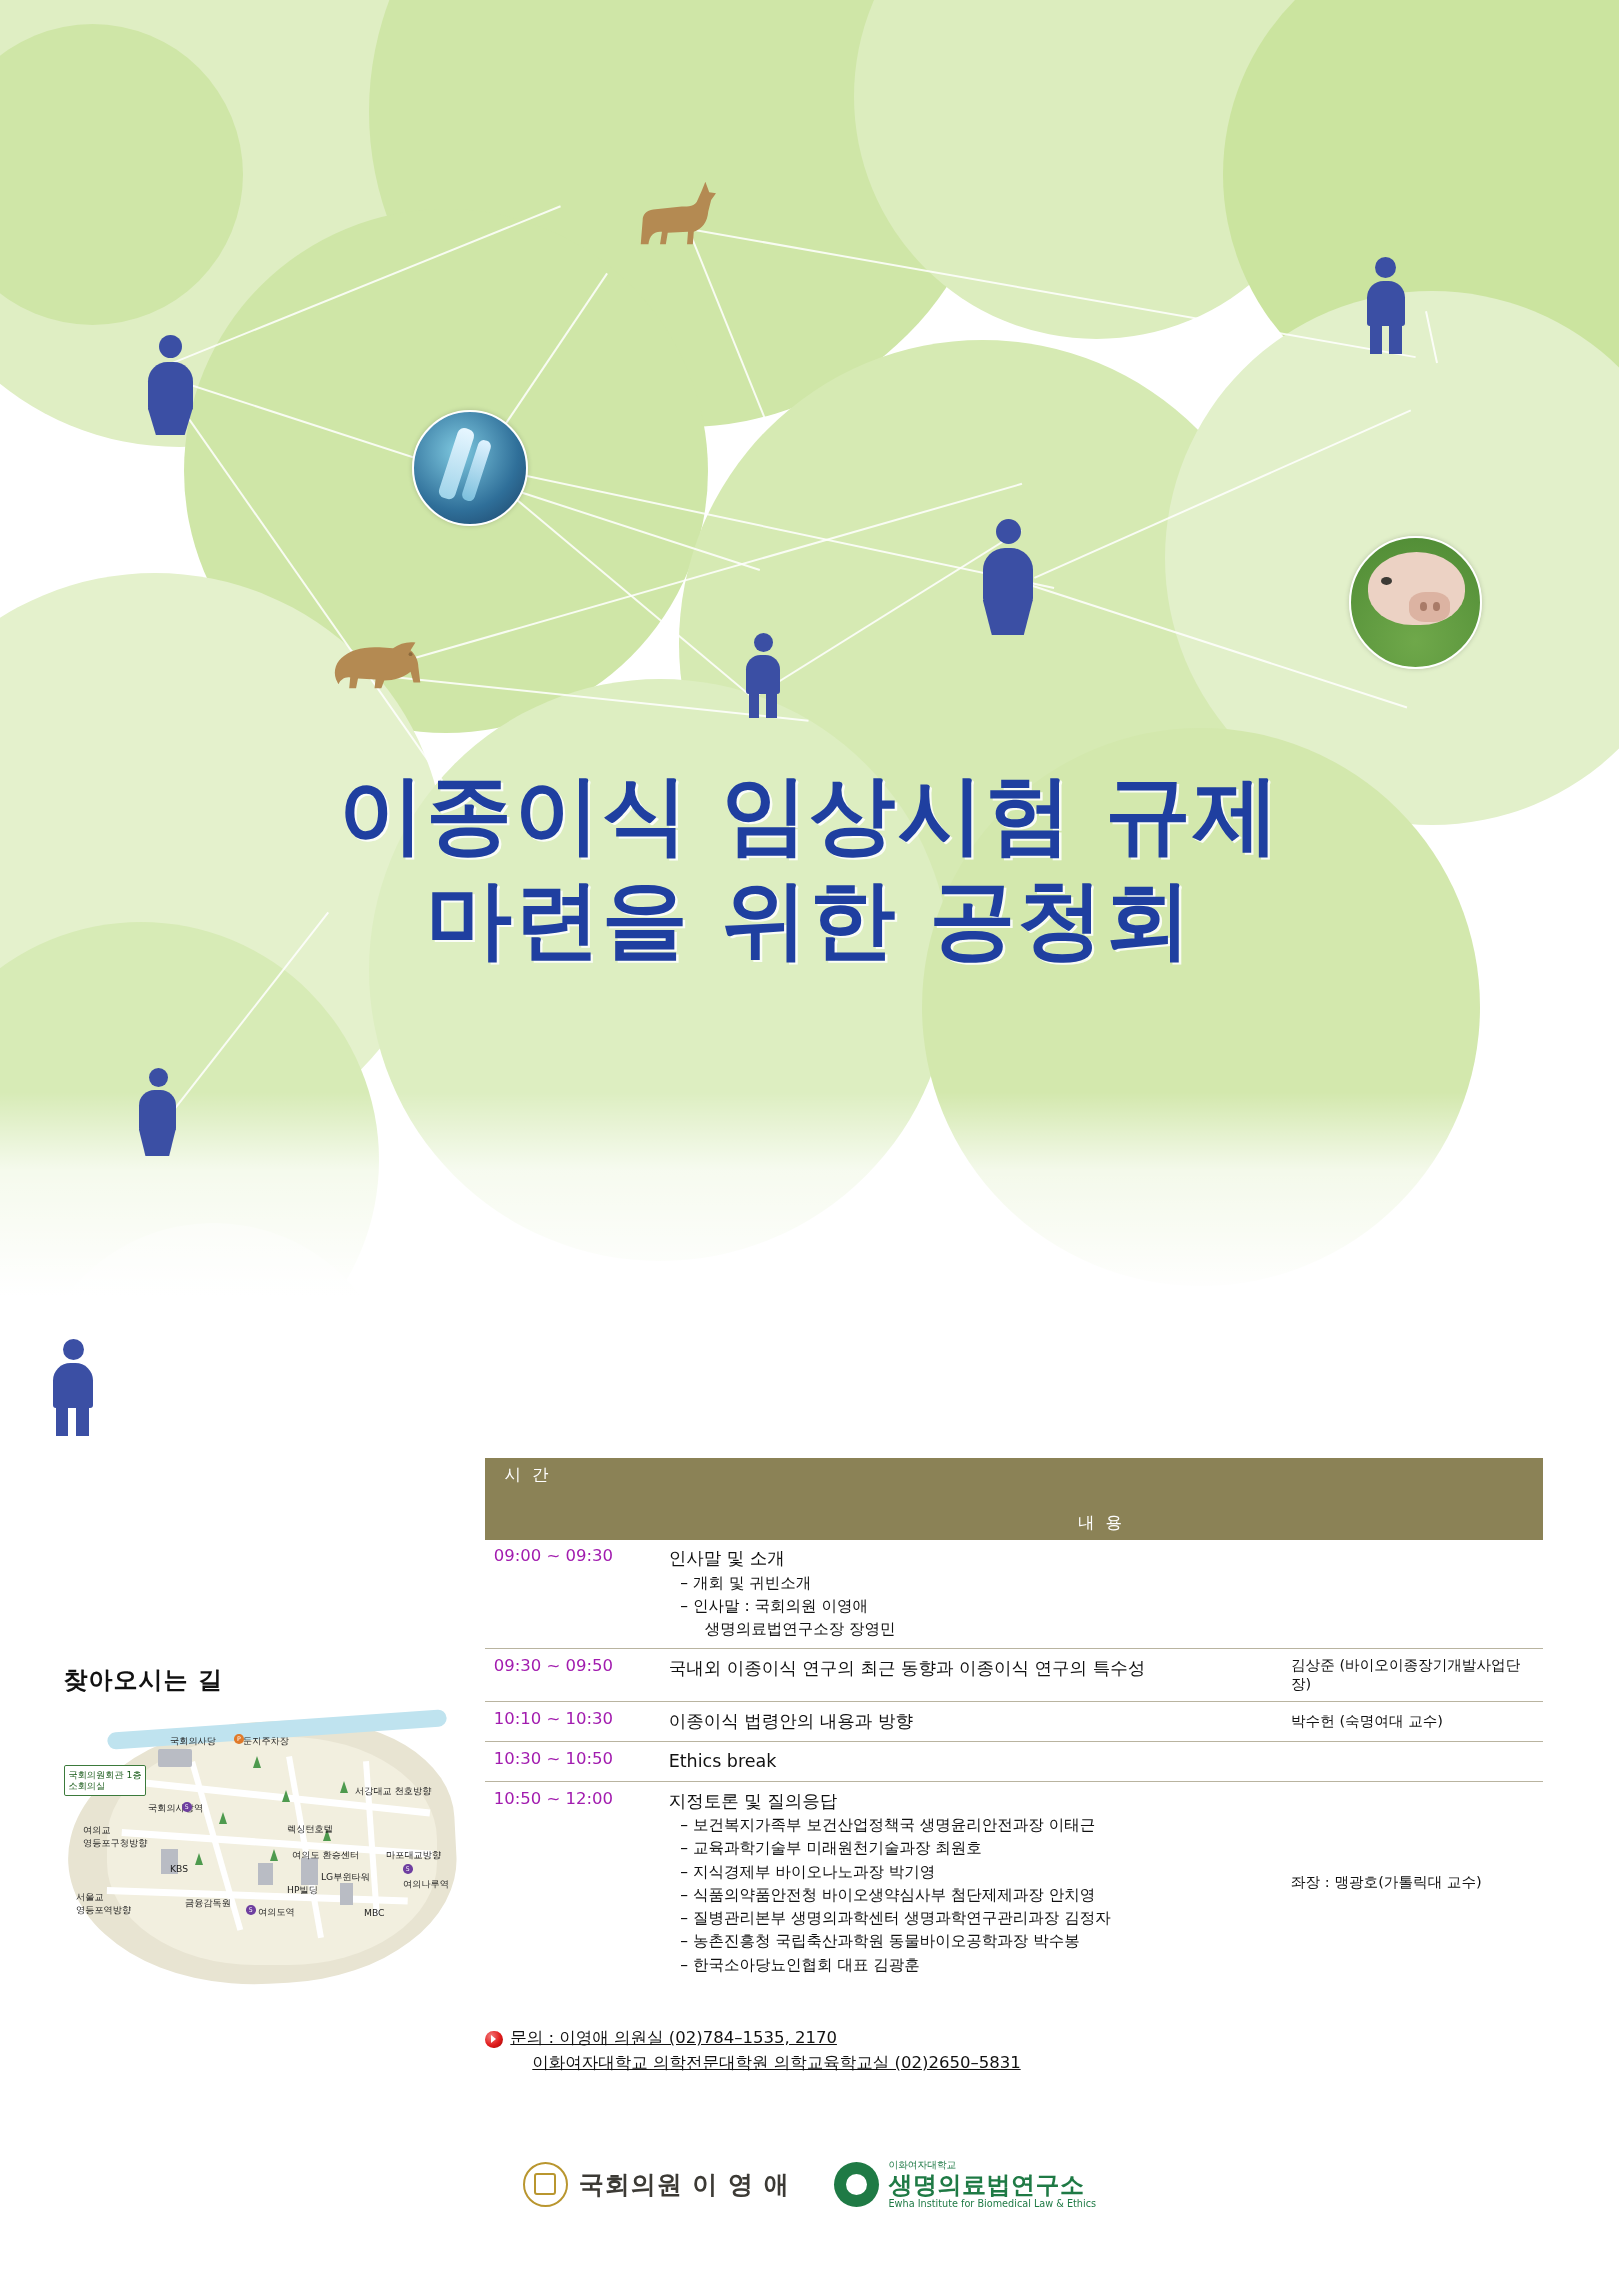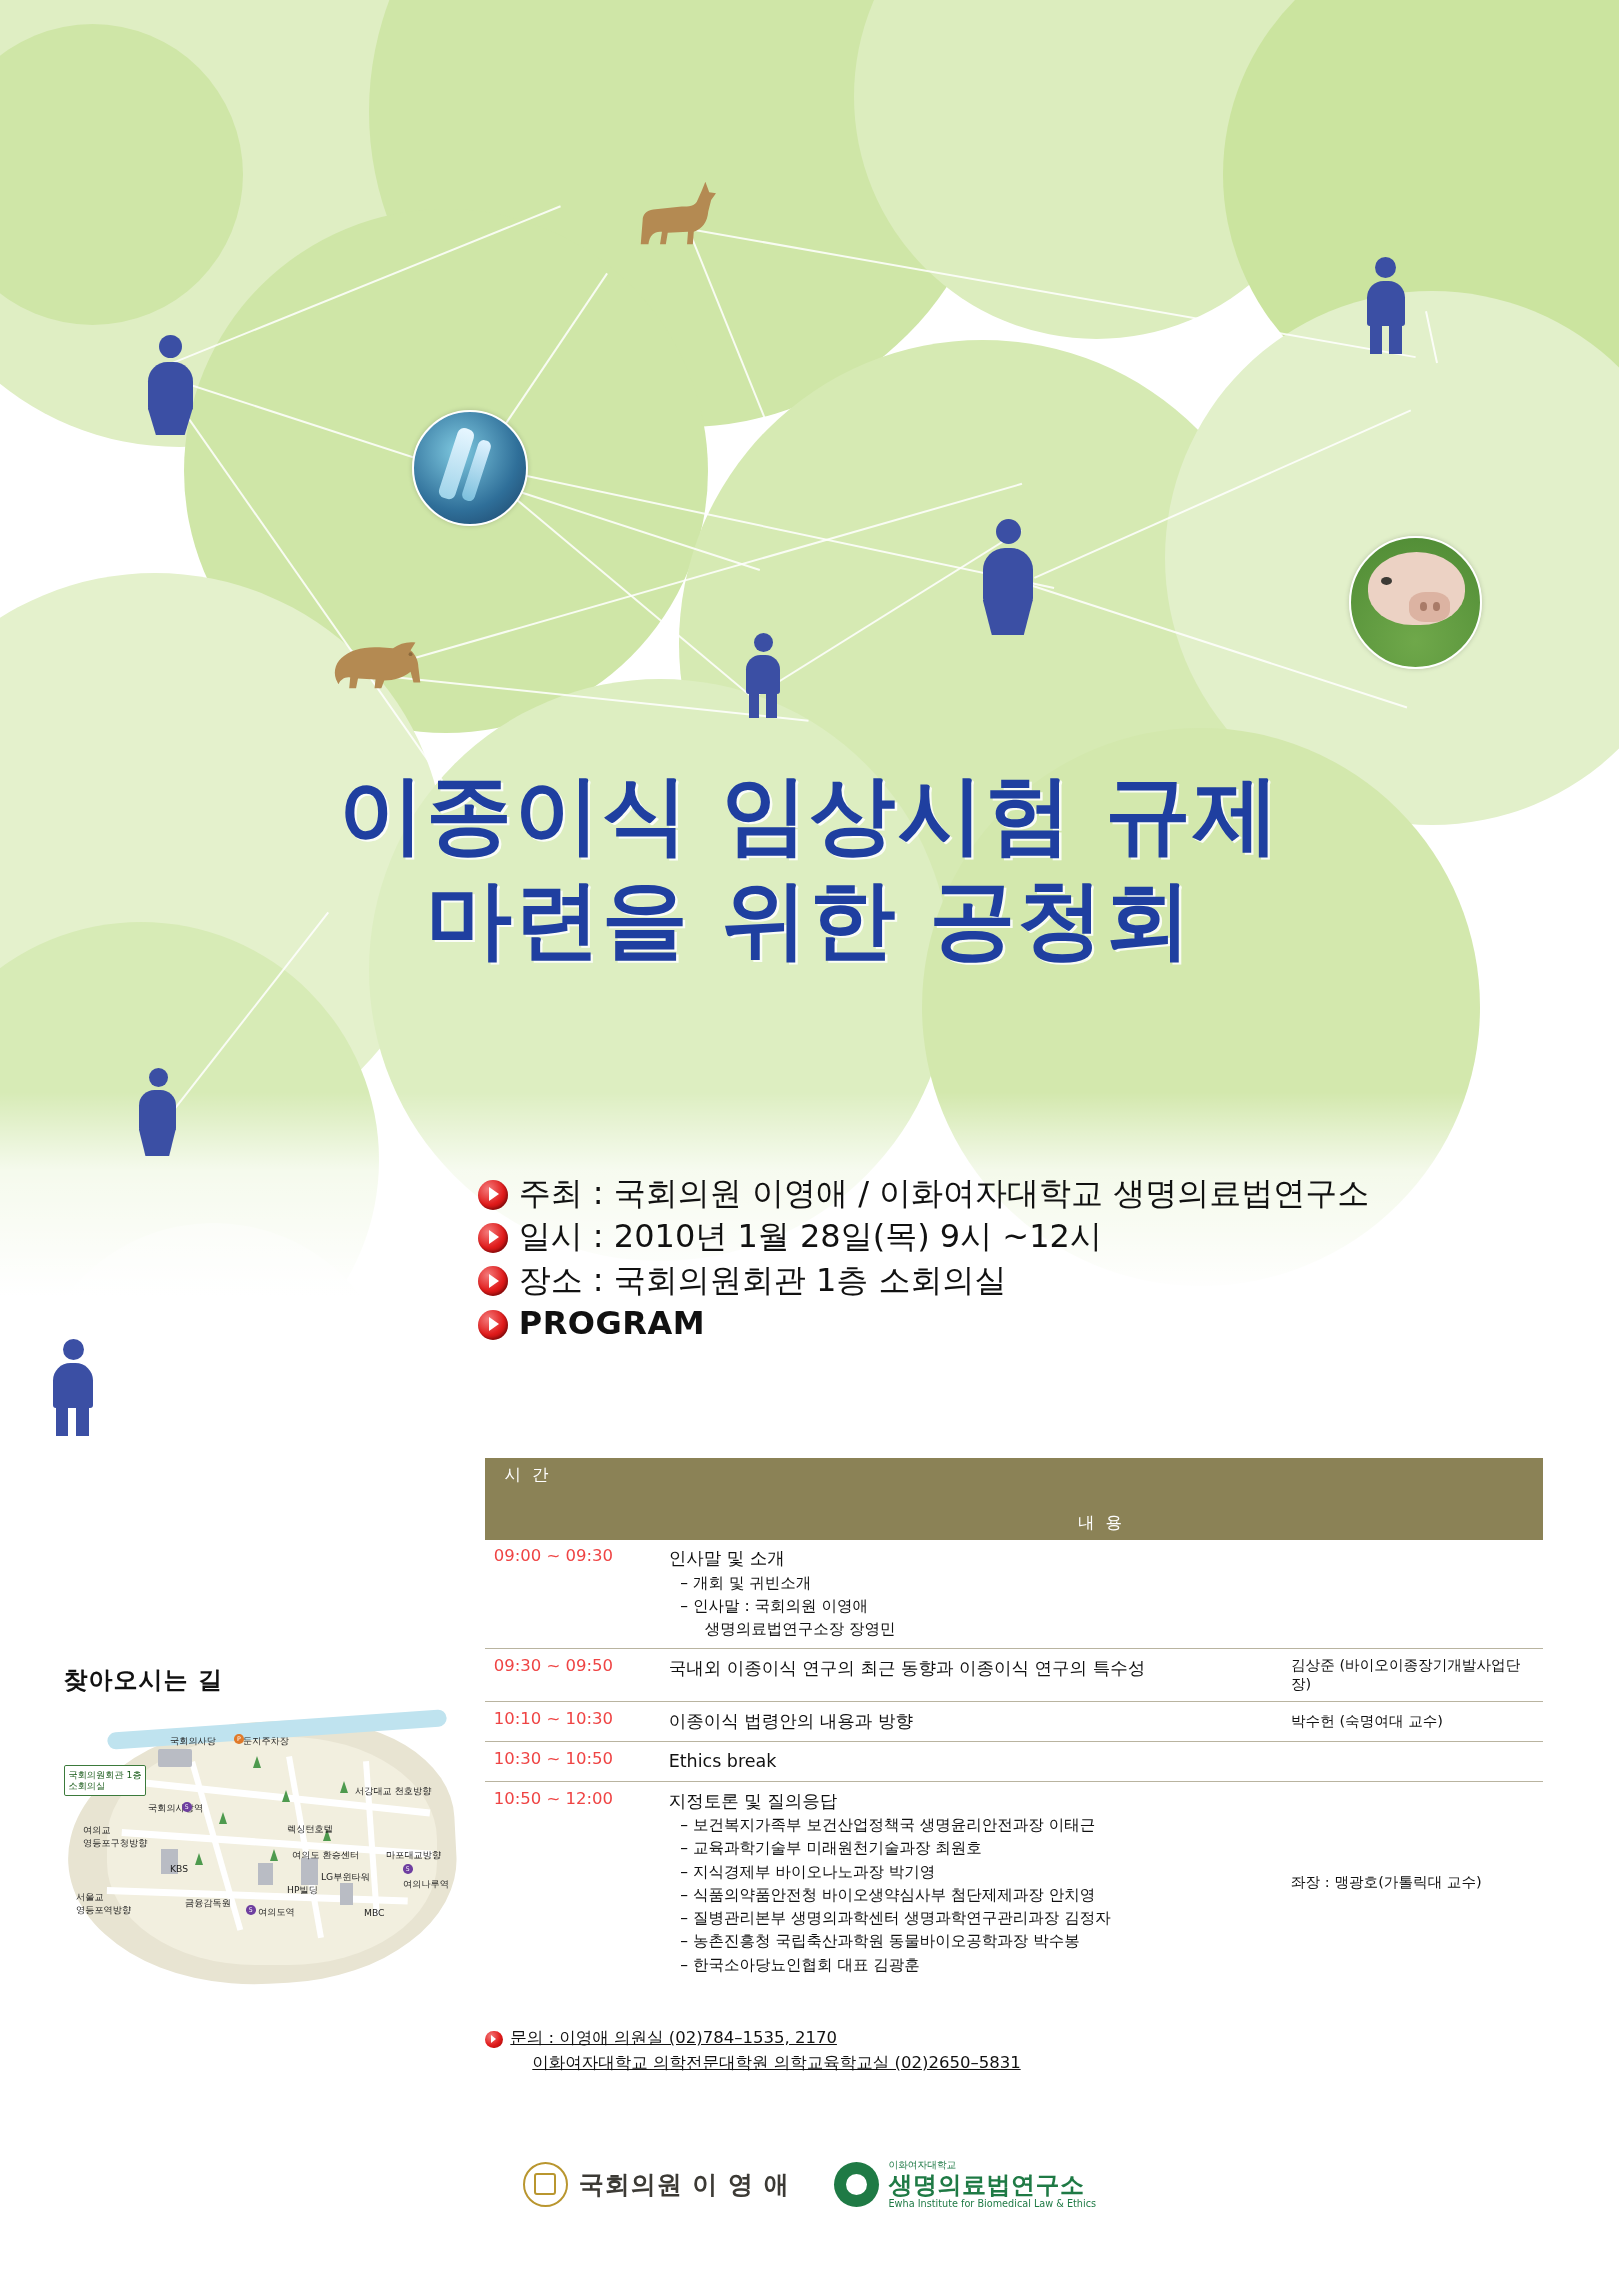--- a/index.html
+++ b/index.html
@@ -50,21 +50,21 @@
   .btext{font-size:32px;color:#111111;line-height:1.05;font-weight:500;}
   .btext.prog{font-weight:bold;letter-spacing:0.5px;}
 
   
   .ptable{position:absolute;left:485px;top:1458px;width:1058px;font-size:16px;color:#111;}
   .thead{display:flex;background:#8b8256;color:#ffffff;font-size:16.5px;letter-spacing:2.9px;}
   .thead .c1{width:175px;padding:5.8px 0 5.8px 19.4px;box-sizing:border-box;}
   .thead .c2{flex:1;text-align:center;padding:5.8px 0;margin-top:48px;}
   .trow{display:flex;border-bottom:0.5px solid #b9b4a0;align-items:flex-start;}
   .trow:first-of-type{border-top:none;}
-  .trow .time{width:175px;padding:6.8px 0 6.8px 8.7px;box-sizing:border-box;font-size:16.5px;color:#ef4444;}
+  .trow .time{width:175px;padding:6.8px 0 6.8px 8.7px;box-sizing:border-box;font-size:16.5px;color:#a21caf;}
   .trow .content{flex:1;padding:6.8px 4.9px 6.8px 8.7px;box-sizing:border-box;font-size:17.5px;color:#111;line-height:1.45;}
   .trow .speaker{width:252px;padding:6.8px 2.9px 6.8px 0;box-sizing:border-box;font-size:14.6px;color:#111;align-self:center;}
   .sub{display:block;font-size:15.5px;padding-left:11.6px;line-height:1.5;}
   .sub2{display:block;font-size:15.5px;padding-left:36px;line-height:1.5;}
   .chair{align-self:center;}
 
   
   .contact{position:absolute;left:485px;top:2026px;display:flex;align-items:flex-start;}
   .contact .cdot{
     width:17.5px;height:17.5px;border-radius:50%;
@@ -194,38 +194,20 @@
     <div style="position:absolute;left:69px;top:64px;width:6.8px;height:8.7px;background:#a97b68;border-radius:50%;"></div>
     <div style="position:absolute;left:82px;top:64px;width:6.8px;height:8.7px;background:#a97b68;border-radius:50%;"></div>
     <div style="position:absolute;left:30px;top:39px;width:10.7px;height:7.8px;background:#3c3a35;border-radius:50%;"></div>
   </div>
 
   <div class="title">
     <span>이종이식 임상시험 규제</span>
     <span class="l2">마련을 위한 공청회</span>
   </div>
 
-  <div class="bullets">
-    <div class="brow">
-      <div class="bdot"></div>
-      <div class="btext">주최 : 국회의원 이영애 / 이화여자대학교 생명의료법연구소</div>
-    </div>
-    <div class="brow">
-      <div class="bdot"></div>
-      <div class="btext">일시 : 2010년 1월 28일(목) 9시 ~12시</div>
-    </div>
-    <div class="brow">
-      <div class="bdot"></div>
-      <div class="btext">장소 : 국회의원회관 1층 소회의실</div>
-    </div>
-    <div class="brow">
-      <div class="bdot"></div>
-      <div class="btext prog">PROGRAM</div>
-    </div>
-  </div>
 
   <div class="ptable">
     <div class="thead">
       <div class="c1">시 간</div>
       <div class="c2">내 용</div>
     </div>
 
     <div class="trow">
       <div class="time">09:00 ~ 09:30</div>
       <div class="content">

